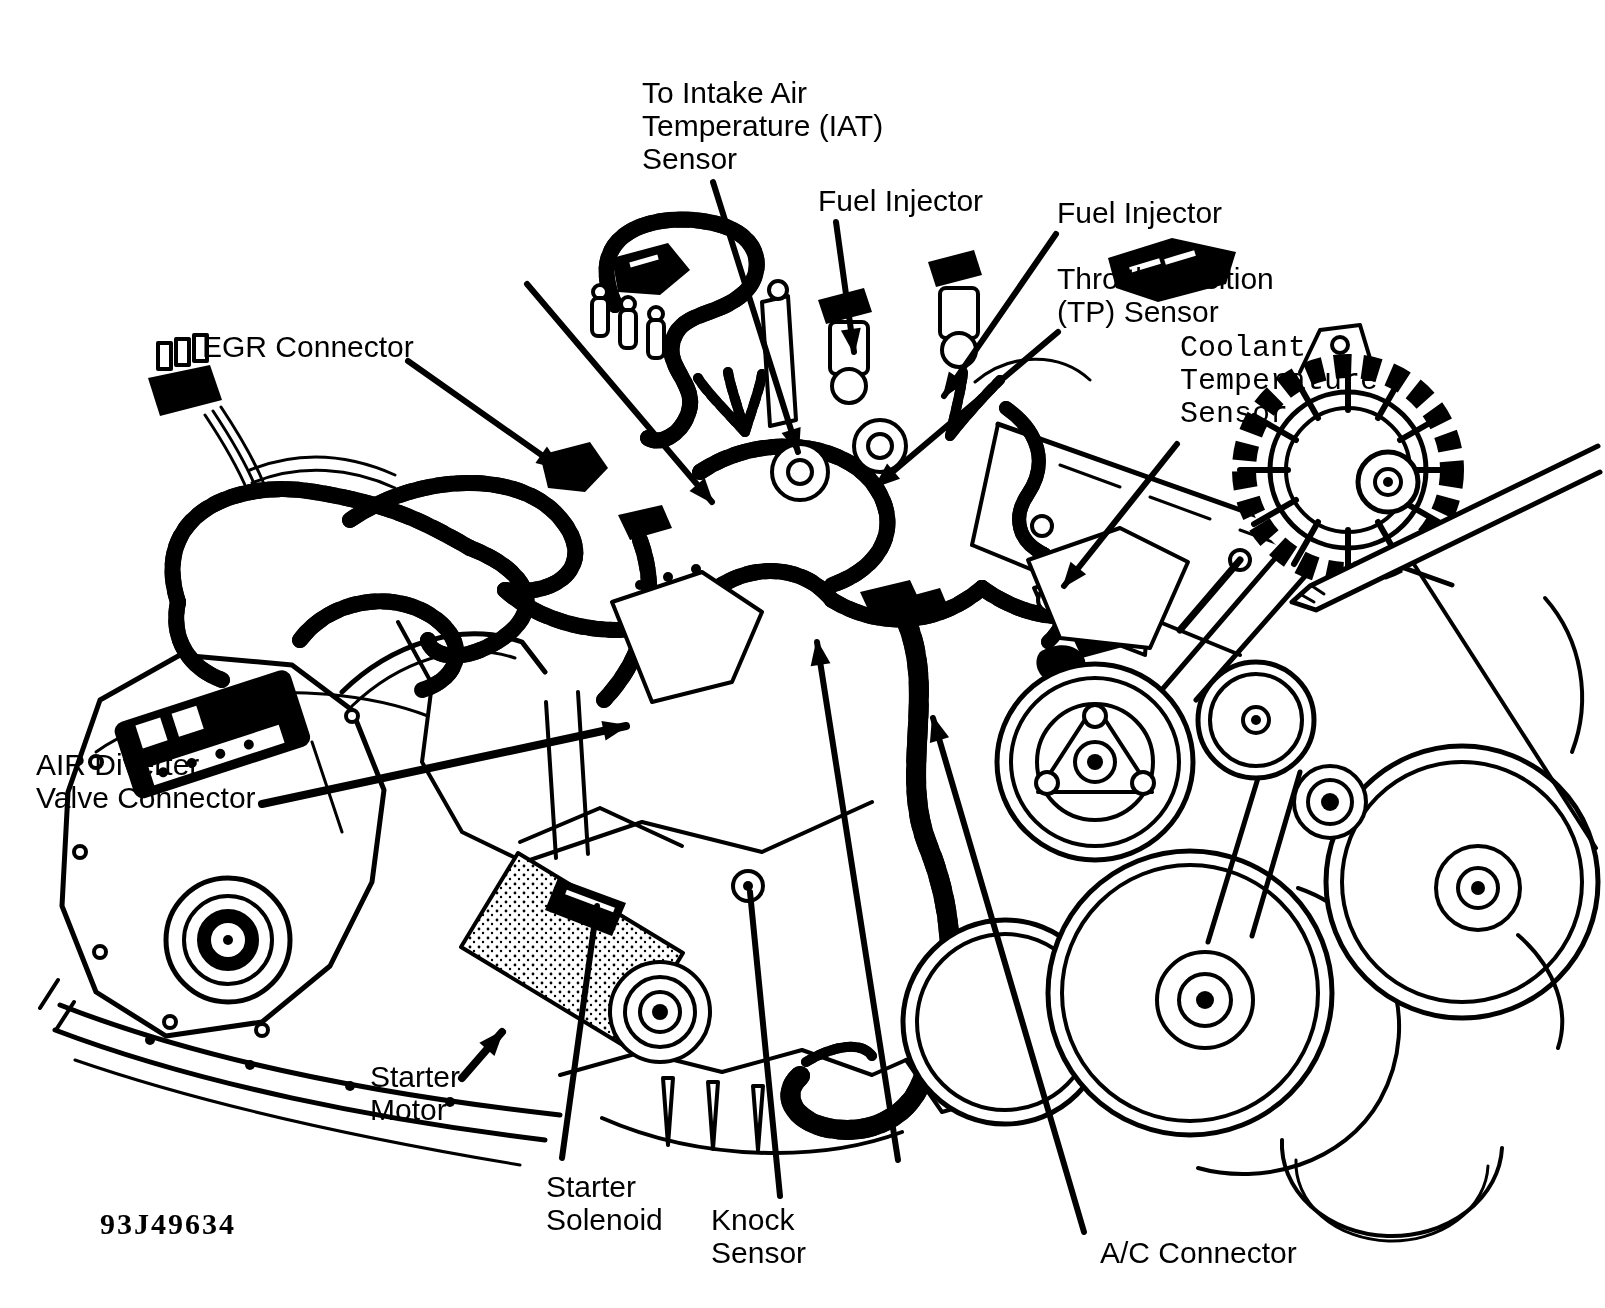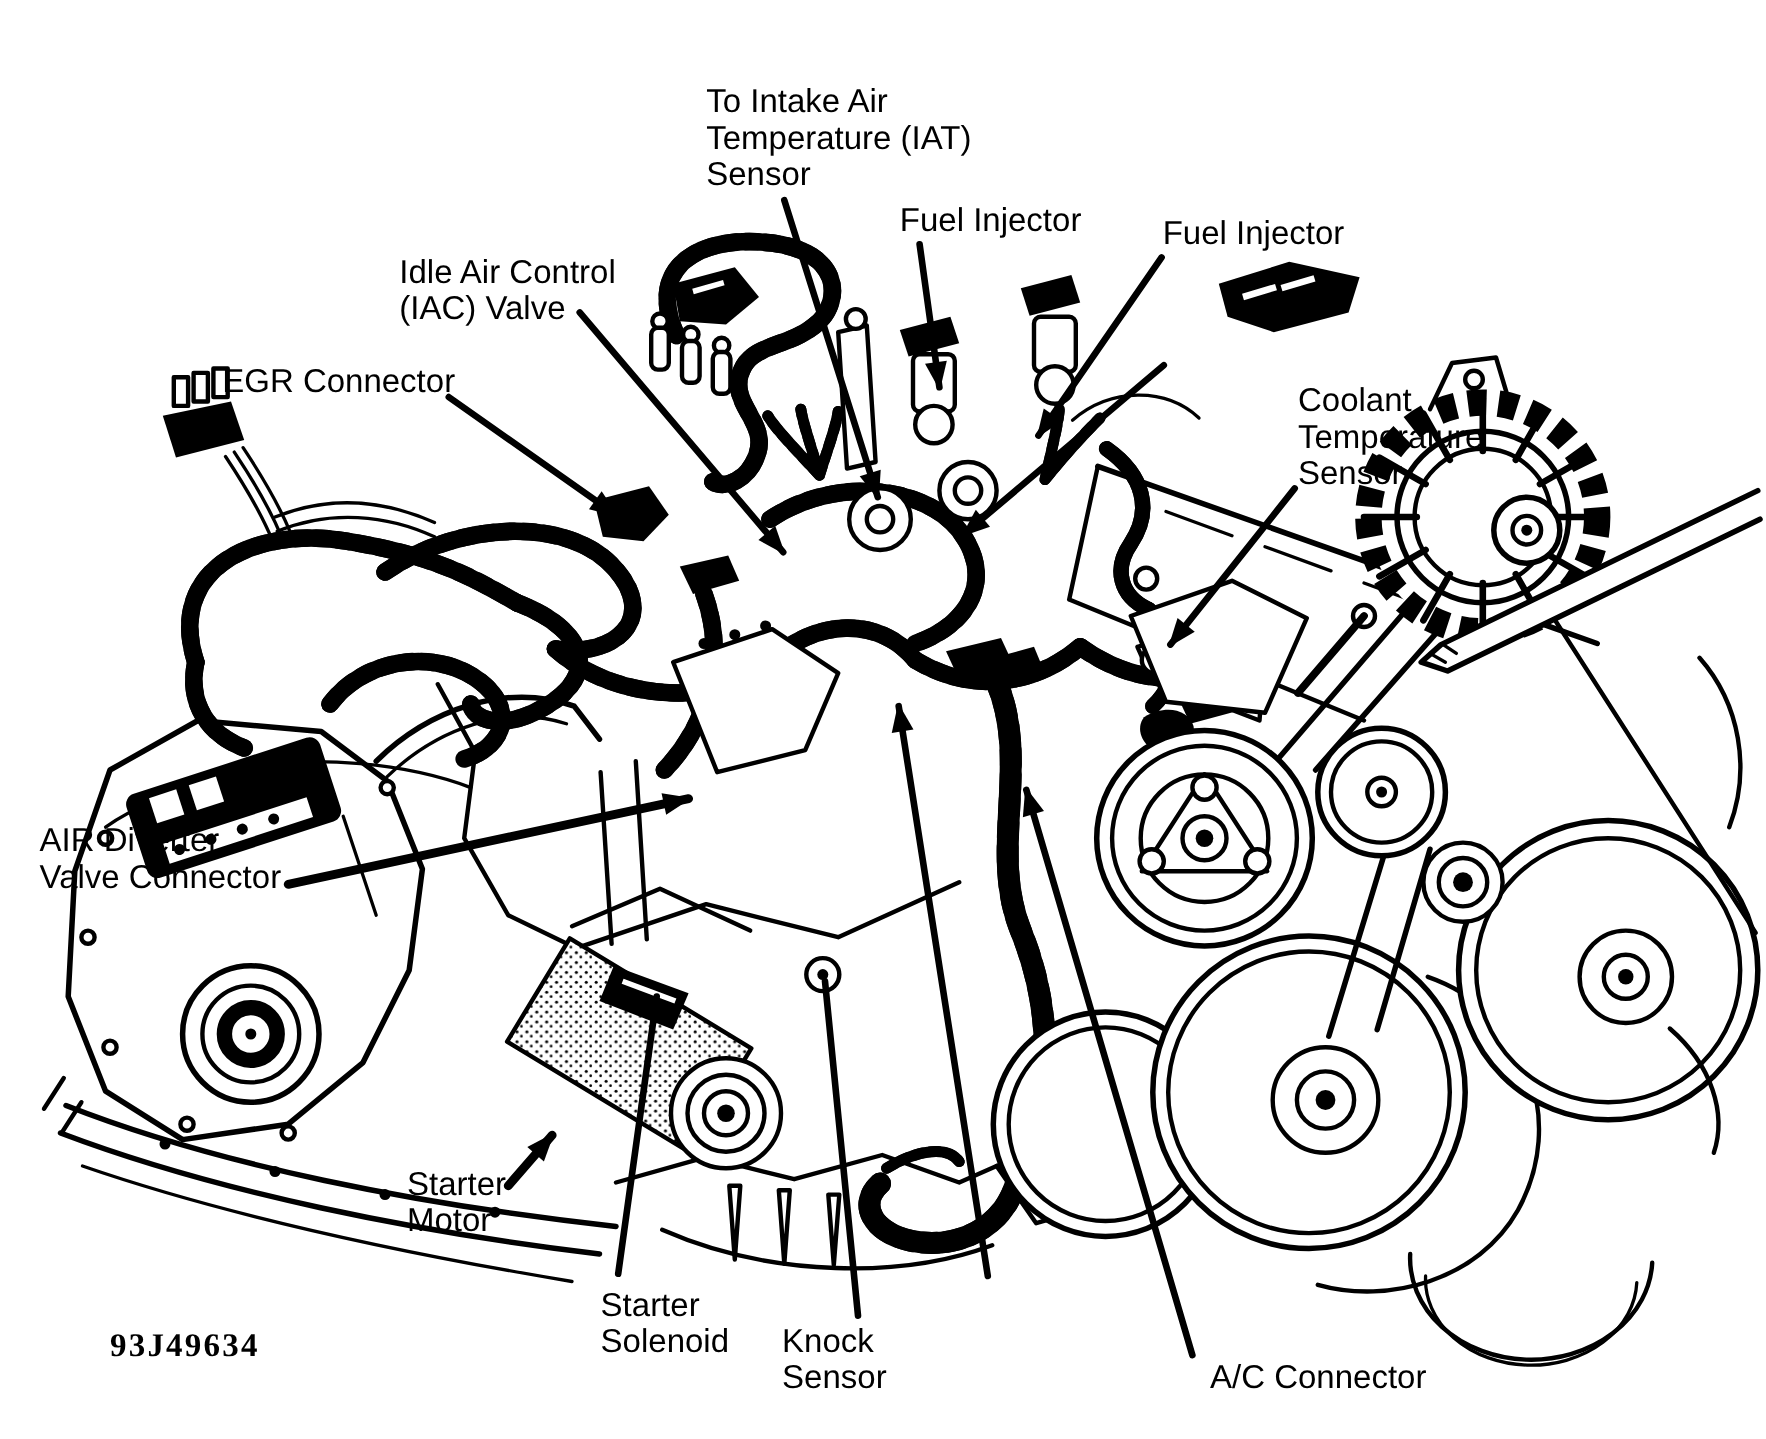--- a/index.html
+++ b/index.html
@@ -315,24 +315,24 @@
         <line x1="1084" y1="1232" x2="933" y2="718" class="leader" stroke-width="6" marker-end="url(#arrowhead)"></line>
       </g>
   </svg>
 
   <div id="labels">
       <div class="lbl" style="left: 642px; top: 76px;">To Intake Air
 Temperature (IAT)
 Sensor</div>
       <div class="lbl" style="left: 818px; top: 184px;">Fuel Injector</div>
       <div class="lbl" style="left: 1057px; top: 196px;">Fuel Injector</div>
-      <div class="lbl" style="left: 363px; top: 231px;">Idle Air Control
-(IAC) Valve</div>
+      <div class="lbl" style="left: 1057px; top: 262px;">Throttle Position
+(TP) Sensor</div>
       <div class="lbl" style="left: 202px; top: 330px;">EGR Connector</div>
-      <div class="lbl" style="left: 1180px; top: 348px;">Coolant
+      <div class="lbl" style="left: 1180px; top: 332px; font-family: Liberation Mono, monospace;">Coolant
 Temperature
 Sensor</div>
       <div class="lbl" style="left: 36px; top: 748px;">AIR Diverter
 Valve Connector</div>
       <div class="lbl" style="left: 370px; top: 1060px;">Starter
 Motor</div>
       <div class="lbl" style="left: 546px; top: 1170px;">Starter
 Solenoid</div>
       <div class="lbl" style="left: 711px; top: 1203px;">Knock
 Sensor</div>

